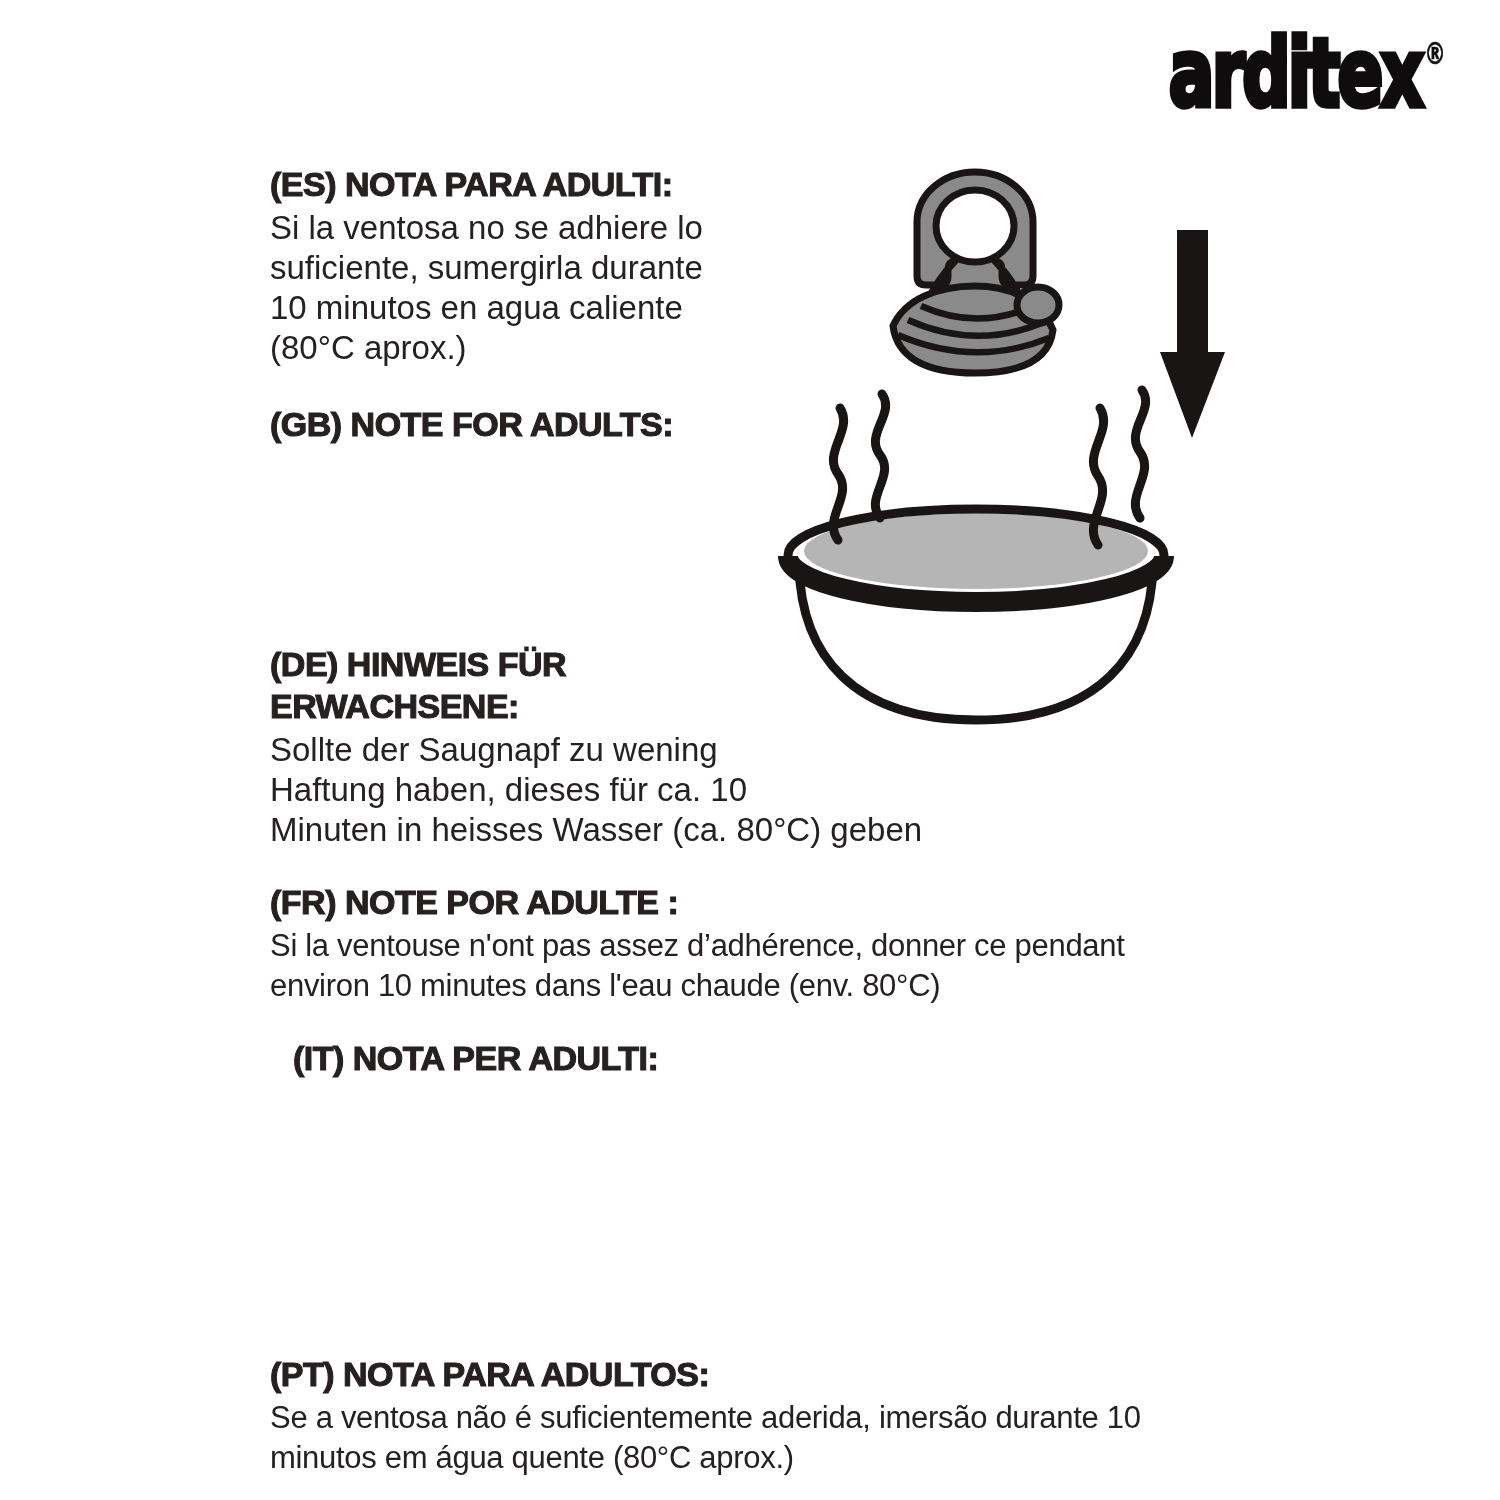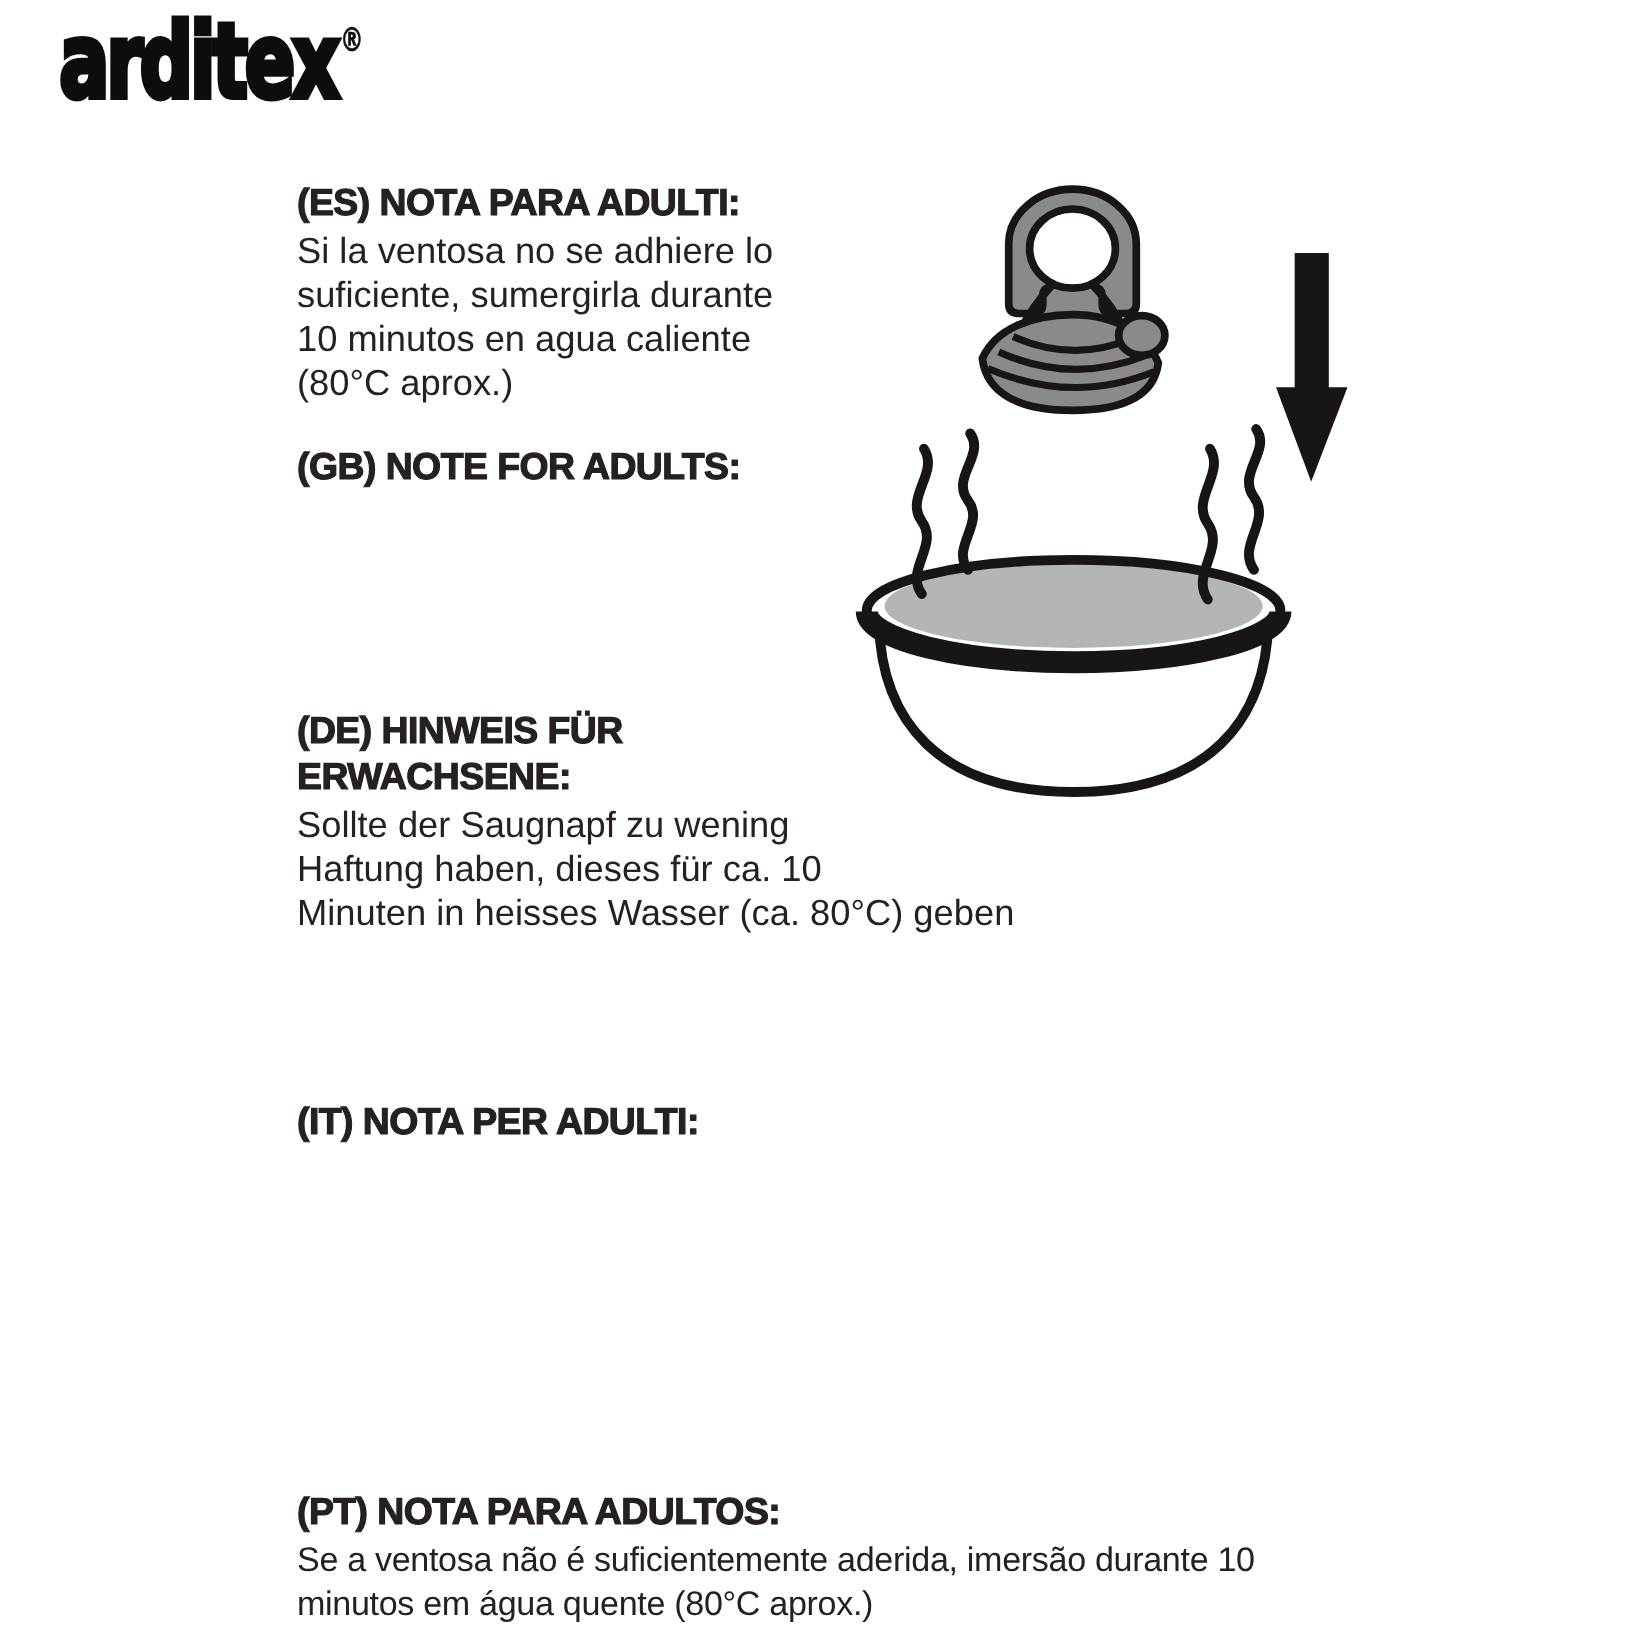--- a/index.html
+++ b/index.html
@@ -1,21 +1,21 @@
 <!DOCTYPE html>
 <html><head>
 <meta charset="utf-8">
 <style>
   html,body{margin:0;padding:0;background:#ffffff;}
   .page{
     position:relative;width:1500px;height:1500px;background:#ffffff;
     overflow:hidden;font-family:"Liberation Sans",sans-serif;color:#262021;
   }
   
-  .logo-wrap{position:absolute;top:10px;left:0;right:0;text-align:left;}
+  .logo-wrap{position:absolute;top:27px;left:0;right:0;text-align:right;}
   .logo-inner{
     display:inline-block;transform:scaleX(0.72);transform-origin:center top;
     font-family:"DejaVu Sans",sans-serif;font-weight:bold;font-size:94px;
     letter-spacing:-4px;color:#0f0c0d;-webkit-text-stroke:5.5px #0f0c0d;line-height:1;
   }
   .logo-reg{
     font-size:30px;letter-spacing:0;-webkit-text-stroke:0.5px #0f0c0d;
     vertical-align:42px;margin-left:4px;font-weight:bold;
   }
   
@@ -23,21 +23,21 @@
   .note h2{
     margin:0;font-size:34px;line-height:42px;font-weight:bold;
     letter-spacing:-0.5px;white-space:pre-line;-webkit-text-stroke:1.1px currentColor;
   }
   .note p{margin:3px 0 0 0;font-size:33px;line-height:40px;white-space:pre-line;}
   .note.wide p{font-size:31px;letter-spacing:-0.3px;}
   .block-es{top:163px;}
   .block-gb{top:403px;}
   .block-de{top:643px;}
   .block-fr{top:881px;}
-  .block-it{top:999px;}
+  .block-it{top:1037px;margin-left:23px;}
   .block-nl{top:1195px;}
   .block-pt{top:1353px;}
   
   .art{position:absolute;left:0;top:0;width:1500px;height:1500px;pointer-events:none;}
   .ln{stroke:#191515;}
   .cup-ol{stroke-width:7;}
   .ripple{fill:none;stroke-width:6.5;}
   .pot-ol{stroke-width:9;}
   .pot-lip{fill:none;stroke-width:20;}
   .steam{fill:none;stroke-width:9;stroke-linecap:round;}
@@ -64,20 +64,25 @@
   </div>
 
   <div class="note block-de">
     <h2>(DE) HINWEIS FÜR
 ERWACHSENE:</h2>
     <p>Sollte der Saugnapf zu wening
 Haftung haben, dieses für ca. 10
 Minuten in heisses Wasser (ca. 80°C) geben</p>
   </div>
 
+  <div class="note wide block-fr">
+    <h2>(FR) NOTE POR ADULTE :</h2>
+    <p>Si la ventouse n'ont pas assez d’adhérence, donner ce pendant
+environ 10 minutes dans l'eau chaude (env. 80°C)</p>
+  </div>
 
   <div class="note wide block-it">
     <h2>(IT) NOTA PER ADULTI:</h2>
   </div>
 
 
   <div class="note wide block-pt">
     <h2>(PT) NOTA PARA ADULTOS:</h2>
     <p>Se a ventosa não é suficientemente aderida, imersão durante 10
 minutos em água quente (80°C aprox.)</p>

